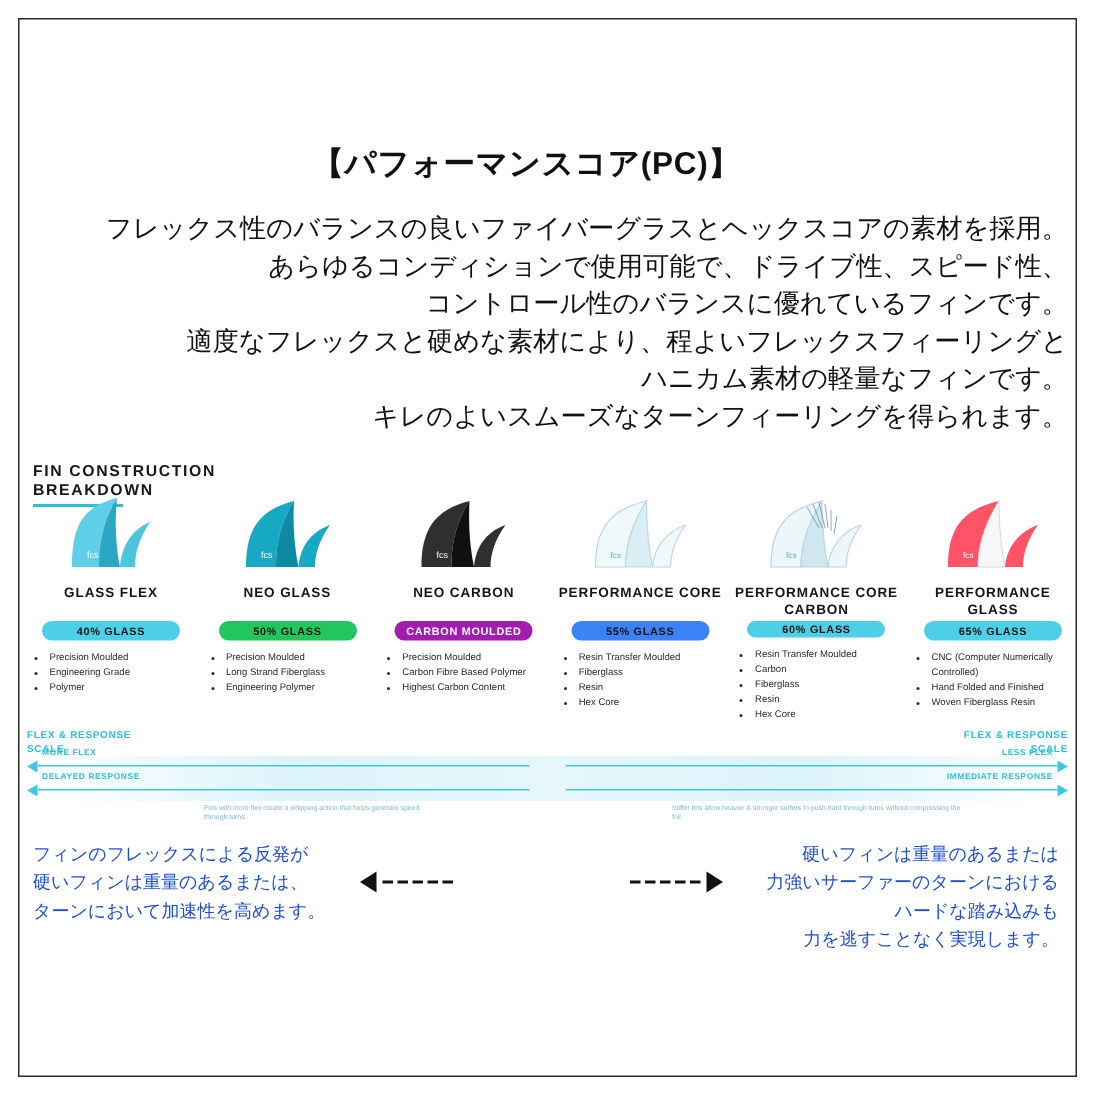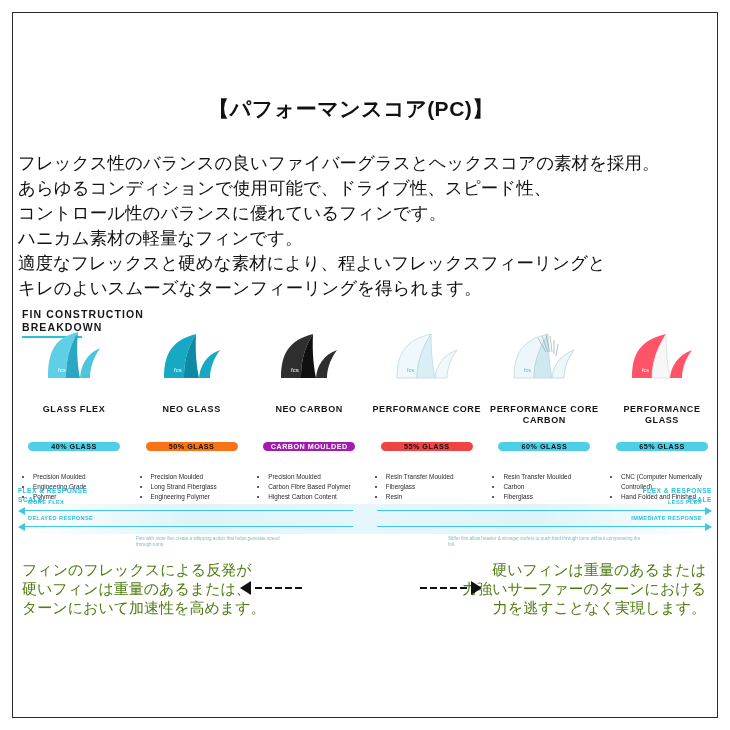--- a/index.html
+++ b/index.html
@@ -40,26 +40,25 @@
     font-size: 21px;
     font-weight: bold;
     letter-spacing: 0.5px;
     color: #111;
   }
   .bodycopy {
     position: absolute;
     left: 18px;
     top: 140px;
     width: 694px;
-    text-align: left;
+    text-align: right;
     font-size: 17.5px;
     line-height: 25px;
     color: #111;
     font-weight: normal;
-    margin-top: 11px;
   }
   .bodycopy div { white-space: nowrap; }
 
   
   .fcb-title {
     position: absolute;
     left: 22px;
     top: 308px;
     font-size: 10.5px;
     font-weight: bold;
@@ -83,21 +82,20 @@
     width: 700px;
     height: 160px;
     display: flex;
     justify-content: space-between;
   }
   .col {
     width: 112px;
     display: flex;
     flex-direction: column;
     align-items: center;
-    gap: 14px;
   }
   .fin-art {
     height: 62px;
     width: 108px;
     position: relative;
     margin-bottom: 6px;
   }
   .col-name {
     font-size: 9px;
     font-weight: bold;
@@ -199,23 +197,23 @@
     position: absolute;
     font-size: 4.6px;
     line-height: 6px;
     color: #7fb9cc;
     width: 150px;
   }
 
   
   .cap {
     position: absolute;
-    font-size: 15px;
+    font-size: 12px;
     line-height: 19px;
-    color: #4d7c0f;
+    color: #1d4ed8;
   }
   .cap.left { left: 22px; top: 560px; text-align: left; }
   .cap.right { right: 24px; top: 560px; text-align: right; }
 
   .dash-left, .dash-right {
     position: absolute;
     top: 580px;
     display: flex;
     align-items: center;
     height: 16px;
@@ -248,22 +246,22 @@
 
 <div id="page">
   <div class="frame"></div>
 
   <div class="headline">【パフォーマンスコア(PC)】</div>
 
   <div class="bodycopy">
     <div>フレックス性のバランスの良いファイバーグラスとヘックスコアの素材を採用。</div>
     <div>あらゆるコンディションで使用可能で、ドライブ性、スピード性、</div>
     <div>コントロール性のバランスに優れているフィンです。</div>
+    <div>適度なフレックスと硬めな素材により、程よいフレックスフィーリングと</div>
     <div>ハニカム素材の軽量なフィンです。</div>
-    <div>適度なフレックスと硬めな素材により、程よいフレックスフィーリングと</div>
     <div>キレのよいスムーズなターンフィーリングを得られます。</div>
   </div>
 
   <div class="fcb-title">
     <div>FIN CONSTRUCTION</div>
     <div>BREAKDOWN</div>
   </div>
   <div class="fcb-rule"></div>
 
   <div class="cols">
@@ -291,21 +289,21 @@
     <div class="col">
       <div class="fin-art">
         <svg width="108" height="62" viewBox="0 0 108 62">
           <path d="M26 56 C26 32, 34 18, 58 12 C48 28, 46 42, 46 56 Z" fill="#17a9c4"></path>
           <path d="M46 56 C46 42, 48 28, 58 12 C57 32, 59 46, 61 56 Z" fill="#0e8aa5"></path>
           <path d="M61 56 C62 44, 68 33, 82 28 C74 39, 72 49, 72 56 Z" fill="#17a9c4"></path>
           <text x="36" y="50" font-size="6" fill="#ffffff" font-family="Liberation Sans, sans-serif">fcs</text>
         </svg>
       </div>
       <div class="col-name">NEO GLASS</div>
-      <div class="pill" style="background:#f97316">50% GLASS</div>
+      <div class="pill" style="background:#22c55e">50% GLASS</div>
       <div class="bullets">
         <ul>
           <li>Precision Moulded</li>
           <li>Long Strand Fiberglass</li>
           <li>Engineering Polymer</li>
         </ul>
       </div>
     </div>
 
     <div class="col">
@@ -331,21 +329,21 @@
     <div class="col">
       <div class="fin-art">
         <svg width="108" height="62" viewBox="0 0 108 62">
           <path d="M24 56 C24 32, 32 18, 58 12 C48 28, 44 42, 44 56 Z" fill="#eff9fc" stroke="#bcd9e2" stroke-width="0.8"></path>
           <path d="M44 56 C44 42, 48 28, 58 12 C58 32, 60 46, 62 56 Z" fill="#d9eef5" stroke="#bcd9e2" stroke-width="0.8"></path>
           <path d="M62 56 C63 44, 70 33, 84 28 C76 39, 74 49, 74 56 Z" fill="#eff9fc" stroke="#bcd9e2" stroke-width="0.8"></path>
           <text x="34" y="50" font-size="5.5" fill="#4fb9d1" font-family="Liberation Sans, sans-serif">fcs</text>
         </svg>
       </div>
       <div class="col-name">PERFORMANCE CORE</div>
-      <div class="pill" style="background:#ef4444">55% GLASS</div>
+      <div class="pill" style="background:#3b82f6">55% GLASS</div>
       <div class="bullets">
         <ul>
           <li>Resin Transfer Moulded</li>
           <li>Fiberglass</li>
           <li>Resin</li>
           <li>Hex Core</li>
         </ul>
       </div>
     </div>
 
@@ -442,20 +440,21 @@
 
   <div class="cap left">
     <div>フィンのフレックスによる反発が</div>
     <div>硬いフィンは重量のあるまたは、</div>
     <div>ターンにおいて加速性を高めます。</div>
   </div>
 
   <div class="cap right">
     <div>硬いフィンは重量のあるまたは</div>
     <div>力強いサーファーのターンにおける</div>
+    <div>ハードな踏み込みも</div>
     <div>力を逃すことなく実現します。</div>
   </div>
 
   <div class="dash-left">
     <div class="dash-head-l"></div>
     <div class="dash-seg"></div>
     <div class="dash-seg"></div>
     <div class="dash-seg"></div>
     <div class="dash-seg"></div>
     <div class="dash-seg"></div>

